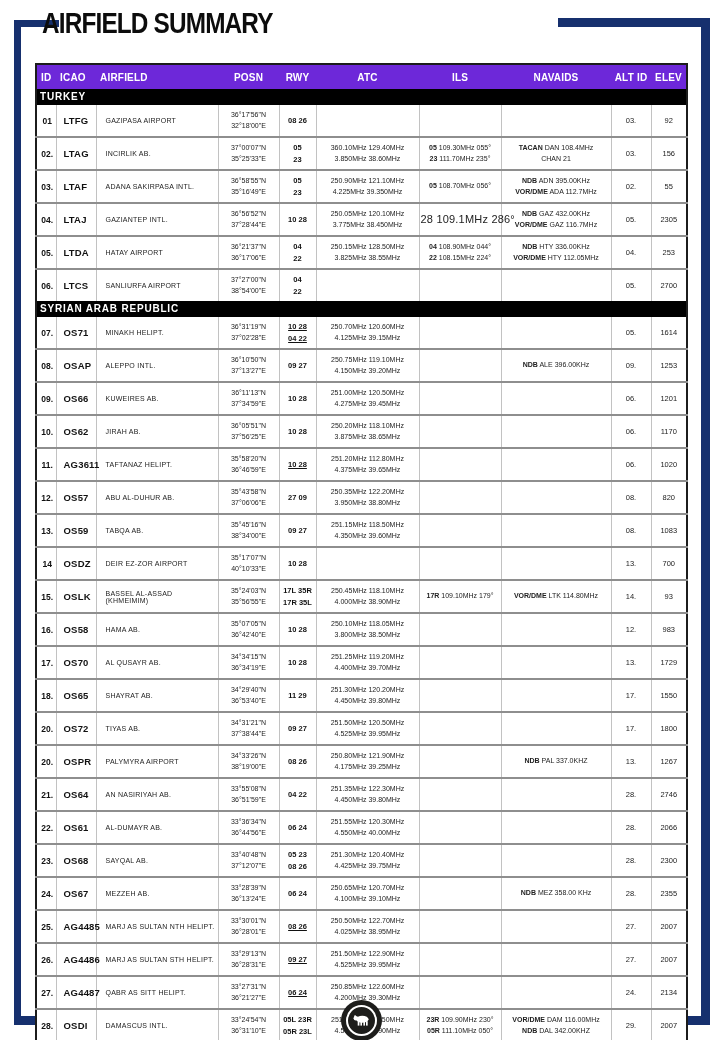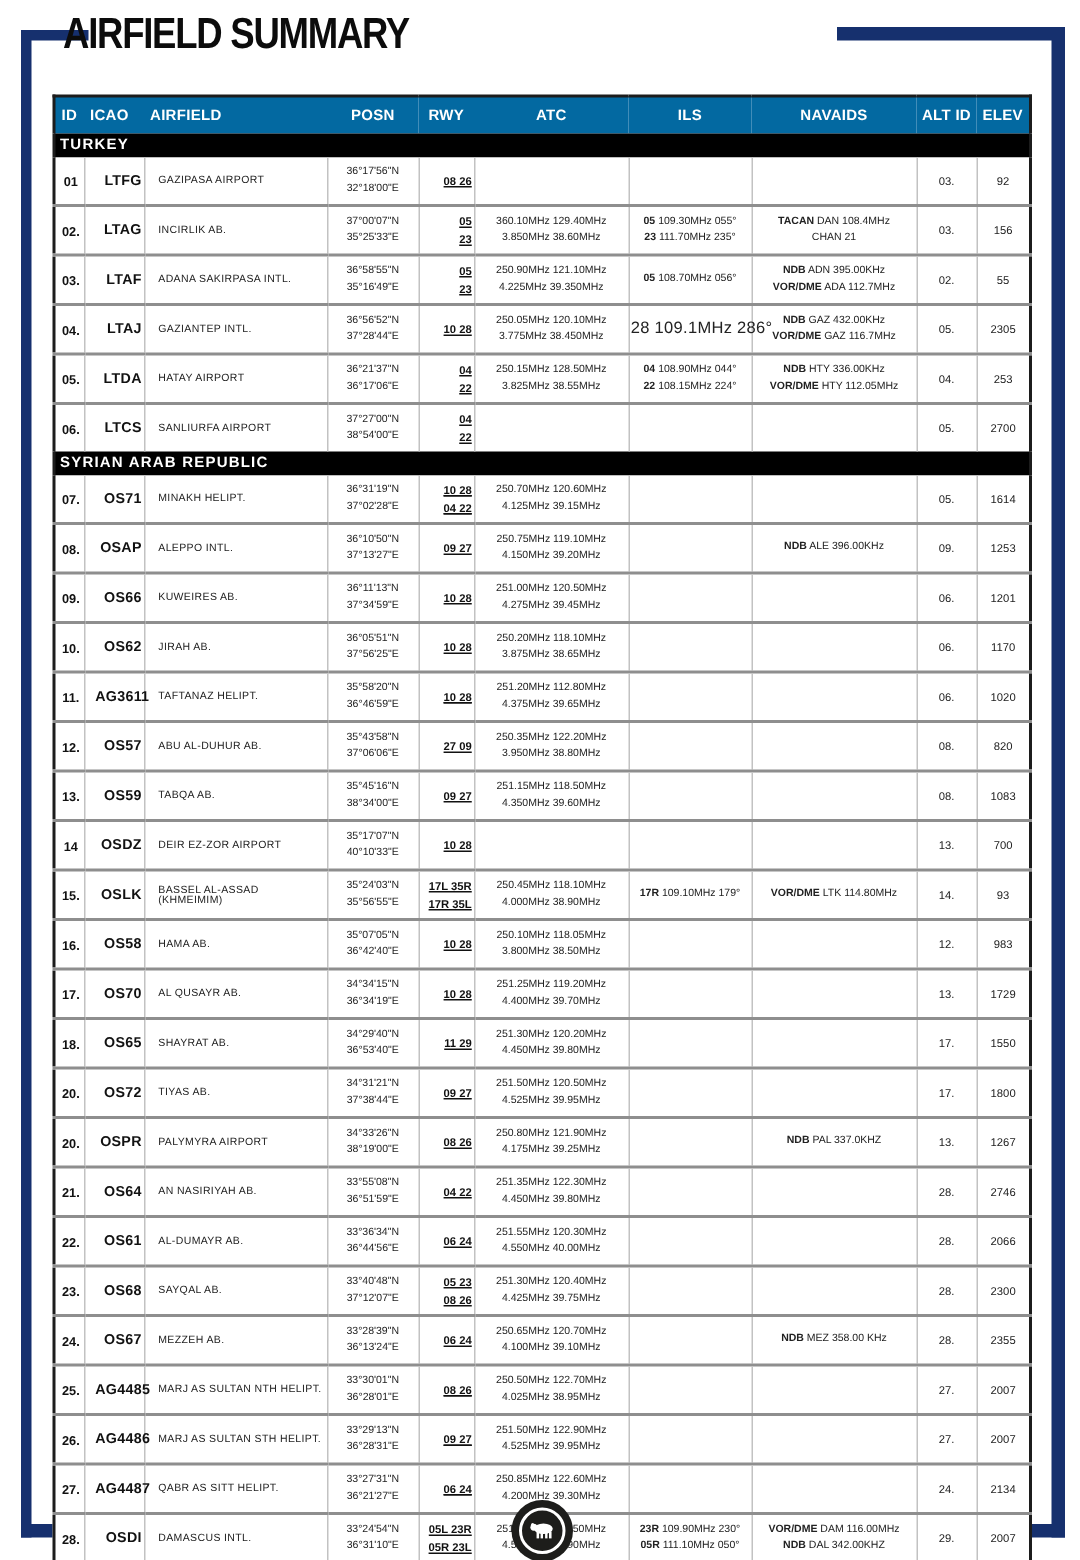--- a/index.html
+++ b/index.html
@@ -20,41 +20,41 @@
     position:absolute;left:42px;top:7px;font-size:29px;font-weight:bold;
     letter-spacing:-1px;transform:scaleX(0.84);transform-origin:0 0;white-space:nowrap;color:#0c0c0c;
   }
 
   
   table{
     position:absolute;left:35px;top:63px;width:651px;
     border-collapse:collapse;table-layout:fixed;border:2px solid #1c1c1c;background:#fff;
   }
   thead th{
-    background:#0369a1;color:#fff;font-size:10px;font-weight:bold;height:24px;
+    background:#6d28d9;color:#fff;font-size:10px;font-weight:bold;height:24px;
     padding:0;letter-spacing:0.2px;white-space:nowrap;vertical-align:middle;
   }
   thead th.al{text-align:left;padding-left:4px;}
   tr.section-row td{
     background:#000;color:#fff;font-size:10px;font-weight:bold;height:15px;
     text-align:left;padding:0 0 1px 3px;letter-spacing:0.8px;border:0;vertical-align:middle;margin-left:13px;
   }
   tbody td{
     border-top:2px solid #8e8e8e;border-left:1px solid #c2c2c2;
     vertical-align:middle;padding:2px 1px;height:27px;background:#fff;
   }
   tbody tr.data-row td:first-child{border-left:0;}
   tr.section-row + tr.data-row td{border-top:0;}
 
   .c-id{font-weight:bold;font-size:8.5px;text-align:center;padding-left:3px;}
-  .c-icao{font-weight:bold;font-size:9.5px;text-align:right;padding-left:7px;letter-spacing:0.2px;}
+  .c-icao{font-weight:bold;font-size:9.5px;text-align:left;padding-left:7px;letter-spacing:0.2px;}
   .c-af{font-size:7px;text-align:left;padding-left:9px;letter-spacing:0.25px;color:#222;}
   .c-posn,.c-atc,.c-ils,.c-nav{font-size:7px;text-align:center;color:#222;}
   .c-posn div,.c-atc div,.c-ils div,.c-nav div,.c-rwy div{line-height:1.55;}
-  .c-rwy{font-size:7.5px;font-weight:bold;text-align:right;text-decoration:underline;}
+  .c-rwy{font-size:7.5px;font-weight:bold;text-align:center;}
   .c-rwy .u{text-decoration:underline;}
   .c-ils .b,.c-nav .b{font-weight:bold;}
   .c-ils .ils-large{font-size:11px;letter-spacing:0.2px;white-space:nowrap;}
   .c-alt,.c-elev{font-size:7.5px;text-align:center;color:#222;}
 
   
   .badge{
     position:absolute;left:341px;top:1000px;width:41px;height:41px;border-radius:50%;
     background:#1d1d1b;display:flex;align-items:center;justify-content:center;z-index:3;
   }

